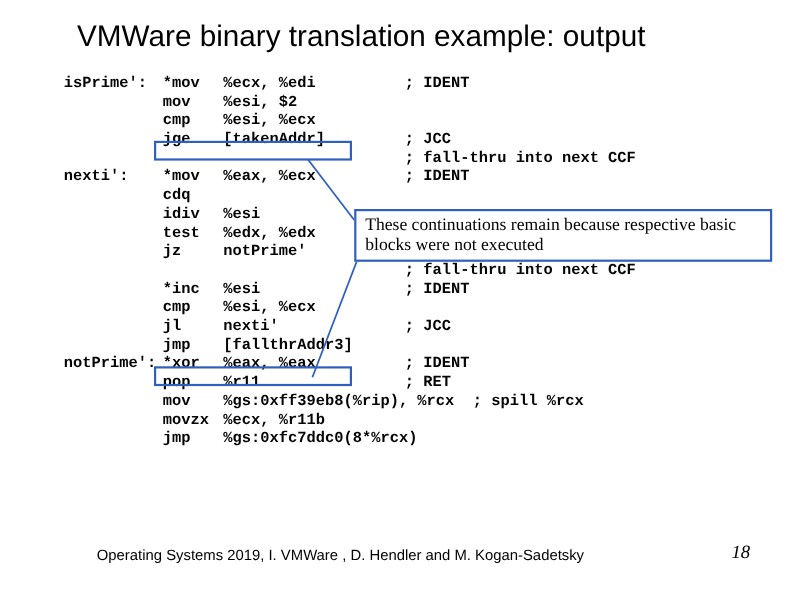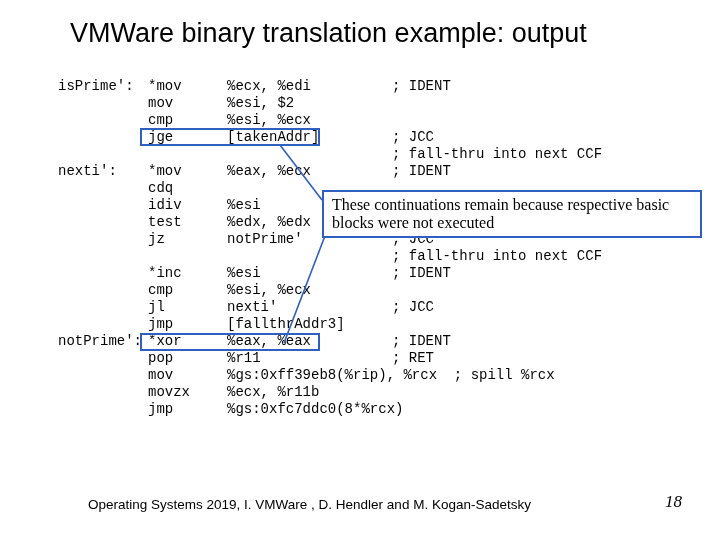--- a/index.html
+++ b/index.html
@@ -15,33 +15,33 @@
     position: absolute;
     top: 18px;
     left: 28px;
     font-size: 27px;
     color: #000;
     font-weight: 400;
     margin-left: 42px;
   }
   .code {
     position: absolute;
-    top: 78px;
+    top: 68px;
     left: 58px;
     font-family: "Courier New", monospace;
     font-size: 14px;
     line-height: 17px;
     color: #050505;
     white-space: pre;
-    font-weight: normal;
+    font-weight: bold;
   }
   .code .row { display: flex; }
   .lab { display: inline-block; width: 90px; }
   .op  { display: inline-block; width: 55px; }
-  .arg { display: inline-block; width: 165px; margin-left: 24px; }
+  .arg { display: inline-block; width: 165px; }
   .cm  { display: inline-block; }
   .box1 {
     position: absolute;
     left: 140px;
     top: 128px;
     width: 180px;
     height: 18px;
     border: 2px solid #2f5fbf;
     background: transparent;
   }

